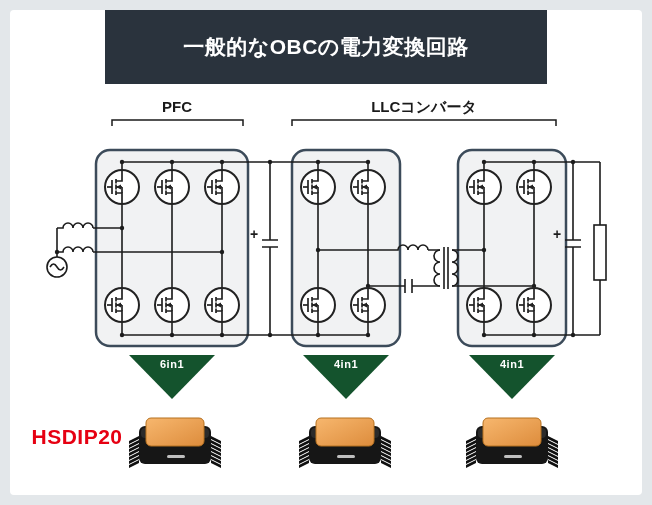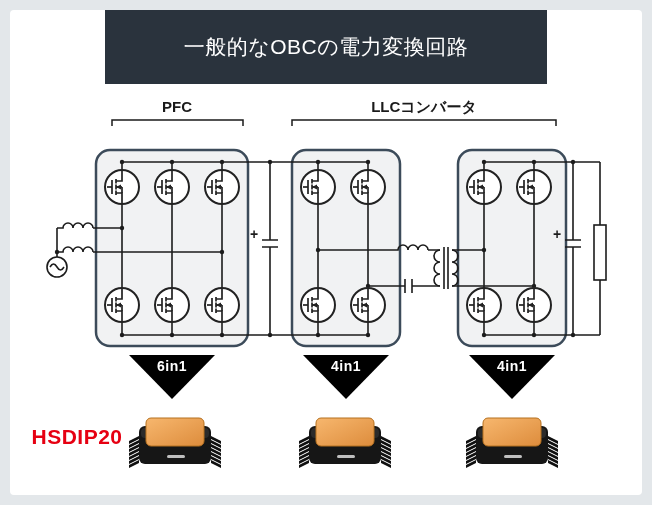--- a/index.html
+++ b/index.html
@@ -10,38 +10,38 @@
   }
   .stage{position:relative;width:652px;height:505px;background:#e3e7ea;overflow:hidden;}
   .card{position:absolute;left:10px;top:10px;width:632px;height:485px;background:#ffffff;border-radius:4px;}
 
   
   .header{
     position:absolute;left:95px;top:0;width:442px;height:74px;
     background:#2a333d;color:#ffffff;
     display:flex;flex-direction:column;align-items:center;justify-content:center;gap:3px;
   }
-  .header .title{font-size:21px;font-weight:normal;letter-spacing:.5px;}
+  .header .title{font-size:21px;font-weight:bold;letter-spacing:.5px;}
   .header .subtitle{font-size:15px;font-weight:bold;letter-spacing:.5px;}
 
   
   .circuit{position:absolute;left:0;top:74px;}
   .block{fill:#f1f2f3;stroke:#3c4b5a;stroke-width:2.5;}
   .w{stroke:#1c1c1c;stroke-width:1.6;fill:none;}
   .bk{stroke:#1a1a1a;stroke-width:1.5;fill:none;}
   .sec{font-size:15px;font-weight:bold;fill:#1a1a1a;text-anchor:middle;}
   .plus{font-size:14px;font-weight:bold;fill:#1c1c1c;text-anchor:middle;}
   .dot{fill:#1c1c1c;}
 
   
   .arrow{
     position:absolute;top:345px;width:86px;height:44px;
-    background:#000000;
+    background:#14532d;
     clip-path:polygon(0 0,100% 0,50% 100%);
-    color:#fff;text-align:center;font-weight:bold;font-size:14px;
+    color:#fff;text-align:center;font-weight:bold;font-size:11px;
   }
   .arrow span{display:inline-block;margin-top:3px;letter-spacing:.5px;}
 
   
   .product{
     position:absolute;left:8px;top:404px;width:118px;
     text-align:center;color:#e60012;font-weight:bold;line-height:1.2;
   }
   .product .badge{font-size:16px;}
   .product .name{font-size:21px;margin-top:10px;letter-spacing:.5px;}

